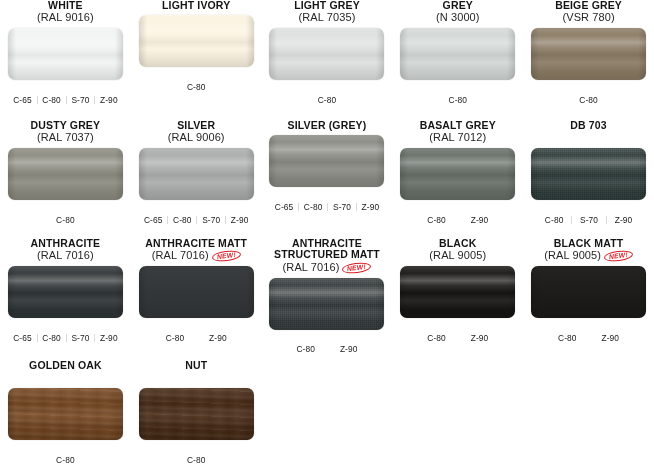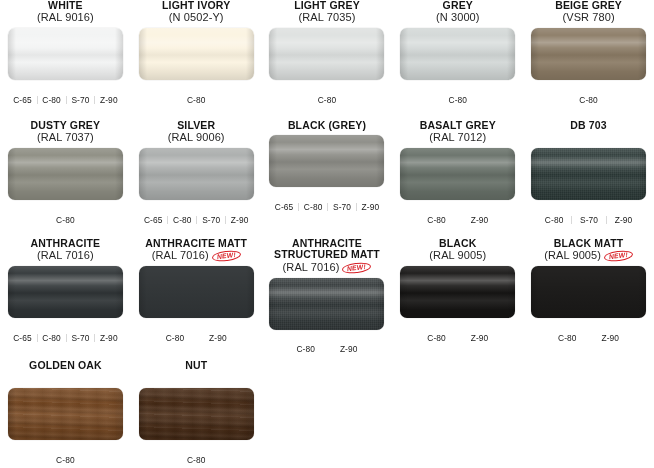--- a/index.html
+++ b/index.html
@@ -214,23 +214,20 @@
         <div class="codes full">
           <span class="ccode">C-65</span>
           <span class="ccode">C-80</span>
           <span class="ccode">S-70</span>
           <span class="ccode">Z-90</span>
         </div>
       </div>
       <div class="cell">
         <div class="titles">
           <div class="name">LIGHT IVORY</div>
-          <div class="sub-line">
-            <span class="code">(N 0502-Y)</span>
-          </div>
         </div>
         <div class="swatch">
           <div class="base" style="background: rgb(251, 243, 224);"></div>
           <div class="sheen"></div>
           <div class="edge"></div>
         </div>
         <div class="codes single">
           <span class="ccode">C-80</span>
         </div>
       </div>
@@ -314,21 +311,21 @@
         </div>
         <div class="codes full">
           <span class="ccode">C-65</span>
           <span class="ccode">C-80</span>
           <span class="ccode">S-70</span>
           <span class="ccode">Z-90</span>
         </div>
       </div>
       <div class="cell">
         <div class="titles">
-          <div class="name">BLACK (GREY)</div>
+          <div class="name">SILVER (GREY)</div>
         </div>
         <div class="swatch">
           <div class="base" style="background: rgb(138, 138, 132);"></div>
           <div class="sheen"></div>
           <div class="edge"></div>
         </div>
         <div class="codes full">
           <span class="ccode">C-65</span>
           <span class="ccode">C-80</span>
           <span class="ccode">S-70</span>

